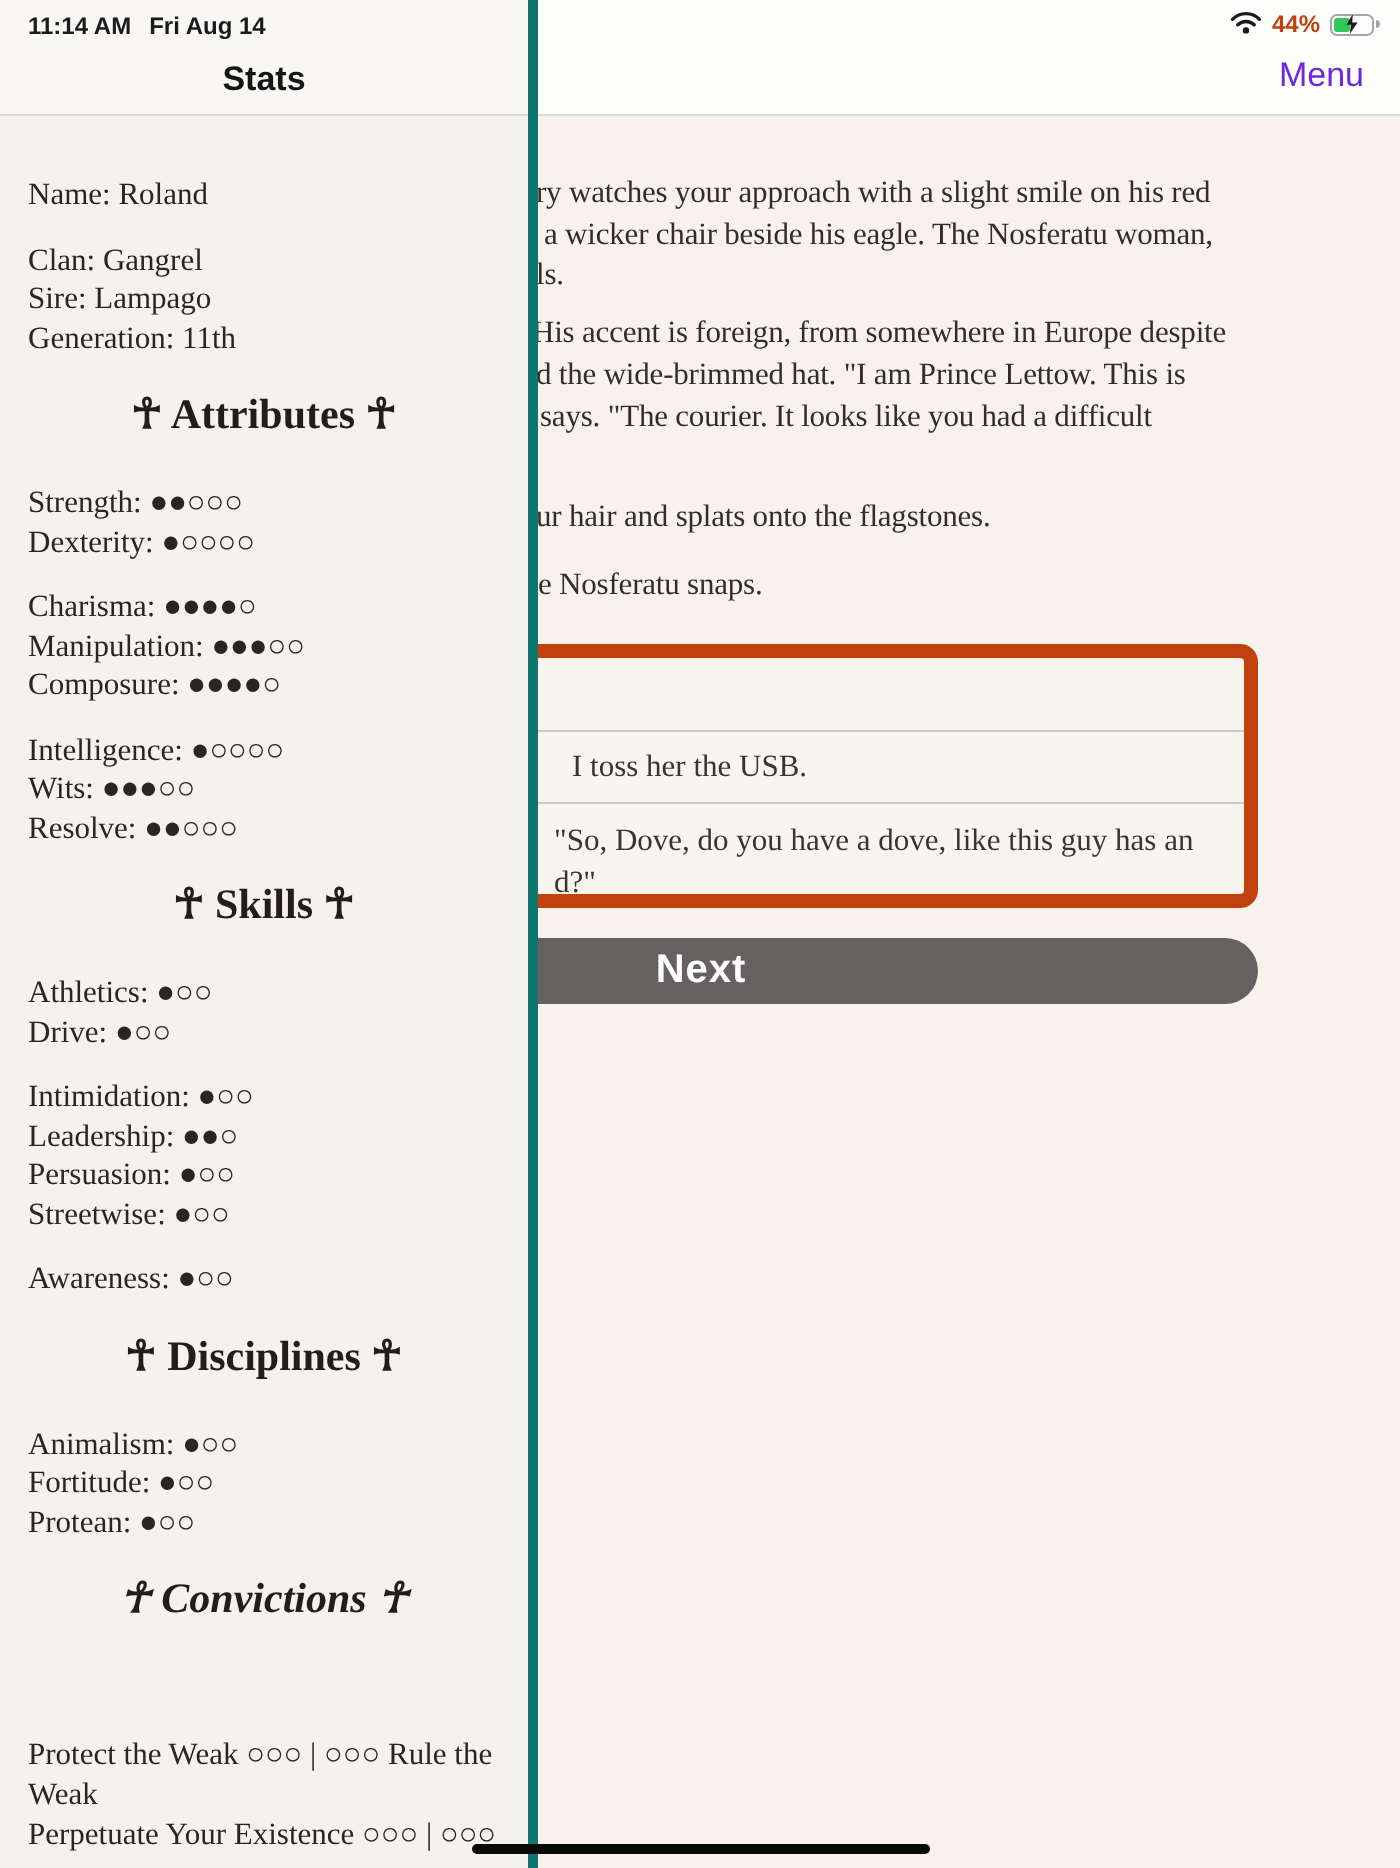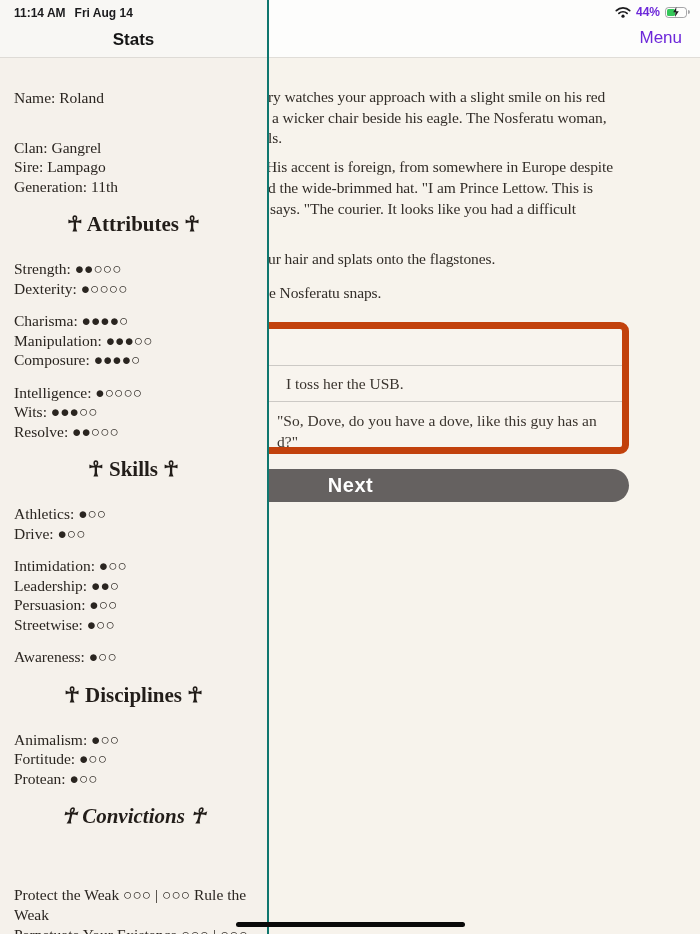--- a/index.html
+++ b/index.html
@@ -17,22 +17,22 @@
   .nav-title {
     position:absolute; left:0; right:0; top:30px; text-align:left;
     font:600 17px "Liberation Sans",sans-serif; color:#151515;
   }
   .menu-btn {
     position:absolute; right:18px; top:28px; background:none; border:none;
     font:400 17px "Liberation Sans",sans-serif; color:#6d28d9; cursor:pointer;
   }
   .status-right {
     position:absolute; right:10px; top:5px; height:14px;
-    display:flex; align-items:center; gap:5px;
-    font:600 12px "Liberation Sans",sans-serif; color:#6d28d9;
+    display:flex; gap:5px;
+    font:600 12px "Liberation Sans",sans-serif; color:#c2410c;
   }
   .battery { display:inline-flex; align-items:center; }
   .batt-body {
     position:relative; width:22px; height:11px; padding:1px;
     border:1px solid rgba(60,60,67,.45); border-radius:3.5px;
   }
   .batt-fill { display:block; width:44%; height:100%; border-radius:1.5px; background:#34c759; }
   .bolt { position:absolute; left:50%; top:50%; transform:translate(-50%,-50%); }
   .batt-nub { width:2px; height:4px; margin-left:1px; background:rgba(60,60,67,.45); border-radius:0 2px 2px 0; }
 
@@ -59,41 +59,41 @@
   .next-btn {
     position:absolute; left:72px; top:469px; width:557px; height:33px;
     background:#656160; border:none; border-radius:16.5px; cursor:pointer;
     color:#fff; font:700 20px "Liberation Sans",sans-serif; letter-spacing:.5px;
     display:flex; align-items:center; justify-content:center;
   }
 
   
   .sidebar {
     position:absolute; left:0; top:0; width:269px; height:934px; z-index:10;
-    background:#f5f1eb; border-right:2px solid #0f766e;
+    background:#f5f1eb; border-right:5px solid #0f766e;
   }
   .side-nav {
     position:absolute; top:0; left:0; right:0; height:58px;
     background:#f8f7f4; border-bottom:1px solid #deDBD6; border-bottom:1px solid #dedbd6;
   }
   .status-left {
     position:absolute; left:14px; top:6px;
     font:600 12px "Liberation Sans",sans-serif; color:#1b1b1d;
   }
   .status-left .date { margin-left:9px; }
   .side-title {
     position:absolute; left:0; right:0; top:30px; text-align:center;
     font:600 17px "Liberation Sans",sans-serif; color:#151515;
   }
   .side-body {
     position:absolute; top:58px; left:0; right:0; bottom:0;
     padding:30px 14px 0; overflow:hidden; color:#2a2520;
   }
   .row { font-size:15.5px; line-height:19.5px; }
-  .mb { margin-bottom:30px; }
+  .mb { margin-bottom:13px; }
   .grp { margin-bottom:13px; }
   .side-body h3 {
     margin:15px 0 21px; text-align:center; line-height:27px;
     font-family:"Liberation Serif","DejaVu Serif",serif;
     font-size:21px; font-weight:700; color:#221d19;
   }
   .side-body h3.big-gap { margin-bottom:55px;font-style:italic; }
   .conv { font-size:15.5px; line-height:20px; }
 
   

